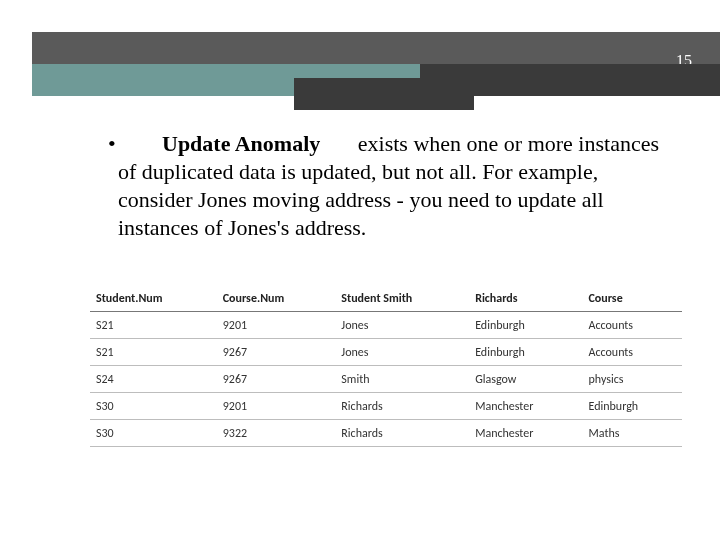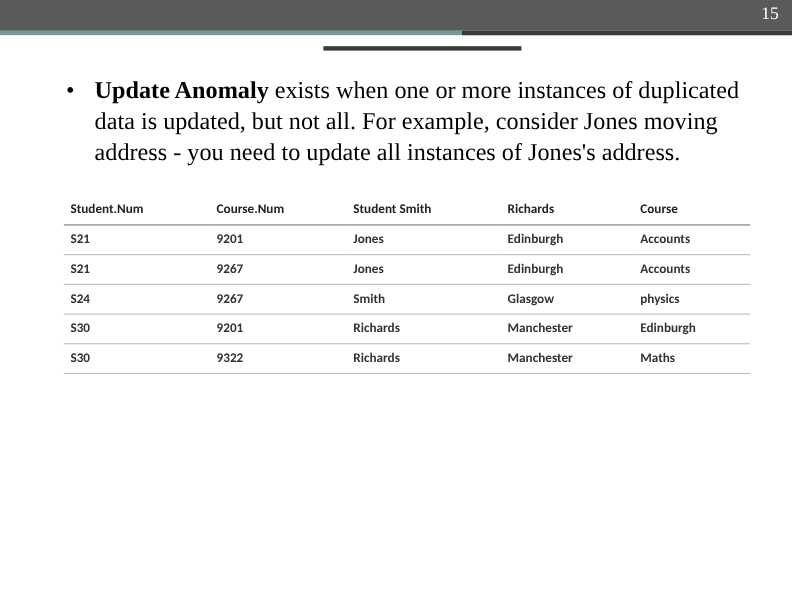--- a/index.html
+++ b/index.html
@@ -1,15 +1,15 @@
 <!DOCTYPE html>
 <html><head>
 <meta charset="utf-8">
 <style>
-  * { box-sizing: border-box; margin: 0; padding: 0; }
+  * { box-sizing: border-box; margin: 0; padding: 16px; }
   html, body { width: 720px; height: 540px; }
   body {
     font-family: Georgia, 'Times New Roman', serif;
     background: #ffffff;
     position: relative;
     overflow: hidden;
   }
   .top-bar {
     width: 100%;
     height: 28px;
@@ -62,21 +62,21 @@
     font-size: 22px;
     line-height: 1.28;
     color: #000;
   }
   .bullet-dot {
     position: absolute;
     left: 2px;
     top: 0;
     font-size: 22px;
   }
-  .bold-term { font-weight: bold; }
+  .bold-term { font-weight: bold; margin-left: 28px; }
   .table-wrap {
     padding: 26px 38px 0 58px;
   }
   table {
     width: 100%;
     border-collapse: collapse;
     font-family: Calibri, Arial, sans-serif;
     font-size: 12px;
     color: #222;
   }
@@ -86,21 +86,20 @@
     padding: 6px 6px;
     border-bottom: 1px solid #777;
     font-size: 12px;
   }
   td {
     text-align: left;
     padding: 6px 6px;
     border-bottom: 1px solid #bdbdbd;
     font-size: 12px;
     color: #333;
-    font-weight: bold;
   }
 </style>
 </head>
 <body>
 
 <div class="top-bar">
   <span class="page-number">15</span>
 </div>
 
 <div class="rule-container">

